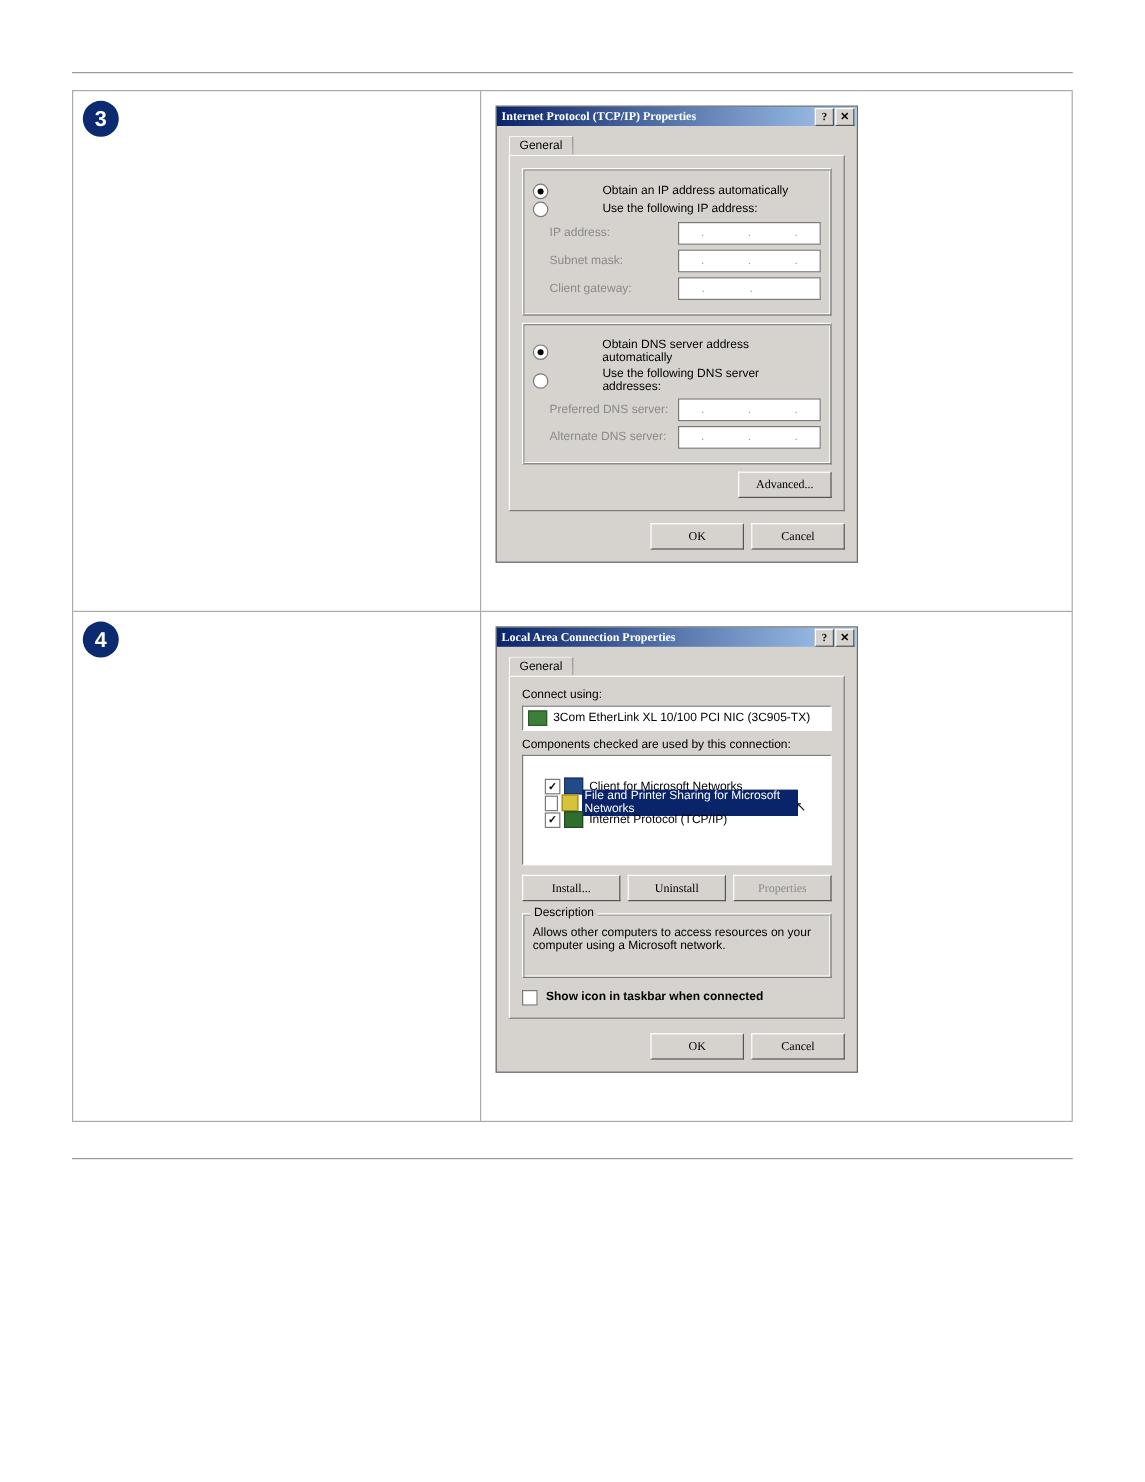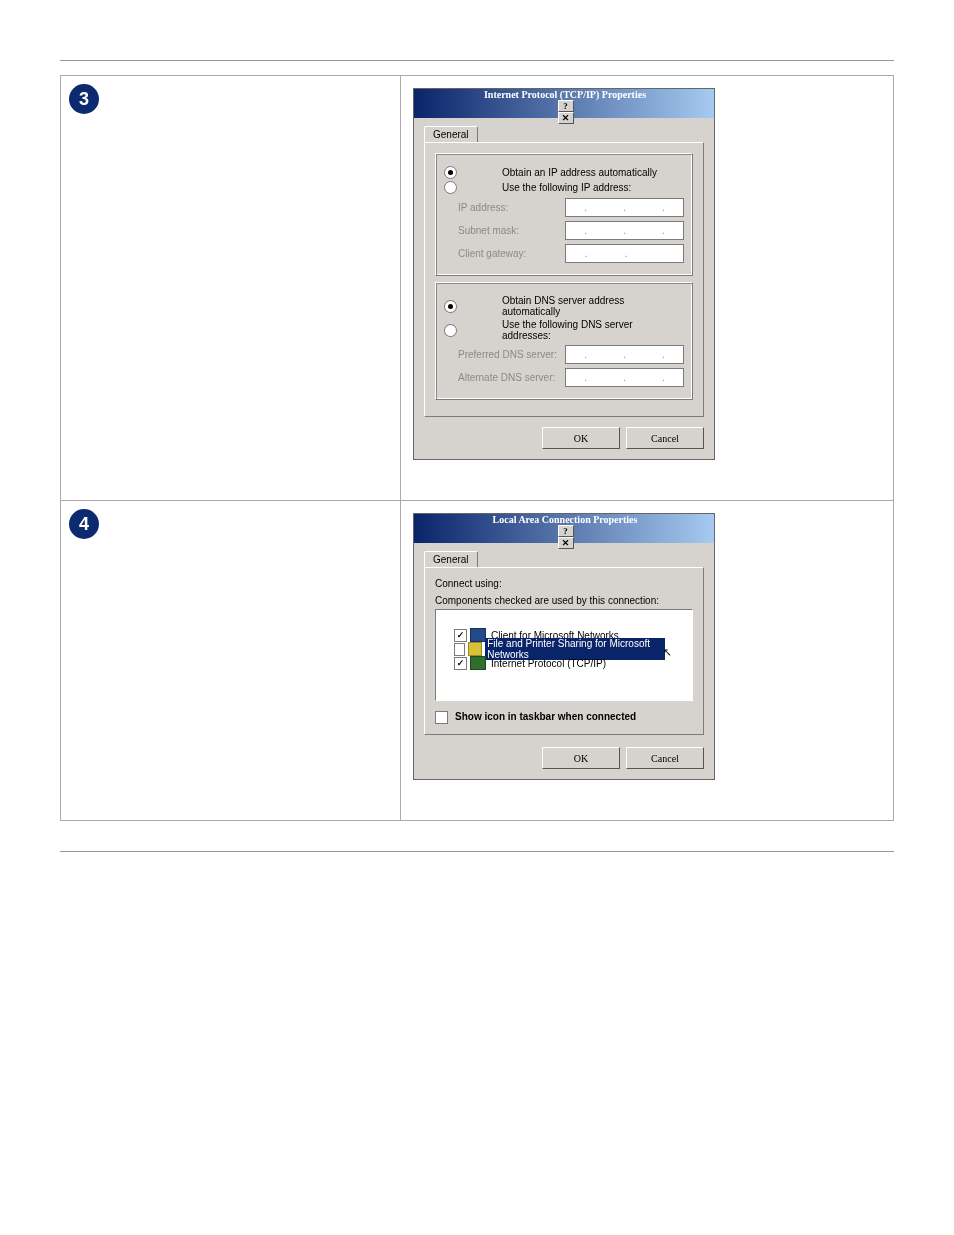--- a/index.html
+++ b/index.html
@@ -4,21 +4,21 @@
 <style>
   html,body{margin:0;padding:0;background:#fff;font-family:Tahoma, Arial, sans-serif;font-size:10px;color:#000;}
   .page{box-sizing:border-box;width:954px;margin:0 auto;padding:60px 60px 40px 60px;}
   .hr{border:none;border-top:1px solid #999;margin:0 0 14px 0;}
   .content-area{border-left:1px solid #aaa;border-top:1px solid #aaa;margin-top:10px;}
   .row{display:flex;border-bottom:1px solid #aaa;}
   .col-left{box-sizing:border-box;width:340px;min-height:50px;padding:8px;border-right:1px solid #aaa;}
   .col-right{flex:1;padding:12px 12px 40px 12px;border-right:1px solid #aaa;}
   .step-circle{width:30px;height:30px;border-radius:50%;background:#0b2a6f;color:#fff;display:flex;align-items:center;justify-content:center;font:bold 18px Arial;}
   .dlg{width:300px;border:1px solid #666;background:#d6d3ce;font-size:10px;color:#000;}
-  .title-bar{display:flex;align-items:center;height:29px;background:linear-gradient(to right,#0a246a,#a6caf0);color:#fff;font:bold 10px Tahoma;padding:0 2px 0 4px;flex-direction:column;}
+  .title-bar{display:flex;align-items:center;height:16px;background:linear-gradient(to right,#0a246a,#a6caf0);color:#fff;font:bold 10px Tahoma;padding:0 2px 0 4px;}
   .title-bar .title-text{flex:1;}
   .tb-btn{width:14px;height:13px;background:#d6d3ce;border:1px solid #fff;border-right-color:#555;border-bottom-color:#555;margin-left:1px;color:#000;font:bold 9px Tahoma;display:flex;align-items:center;justify-content:center;}
   .dlg-body{padding:8px 10px 10px 10px;}
   .tab-row{display:flex;align-items:center;}
   .tab{border:1px solid #fff;border-right-color:#7b7b7b;border-bottom:none;padding:2px 8px;background:#d6d3ce;font-size:10px;border-top-left-radius:2px;border-top-right-radius:2px;}
   .tab-pane{border:1px solid #fff;border-right-color:#7b7b7b;border-bottom-color:#7b7b7b;background:#d6d3ce;padding:10px;}
   .info{margin-bottom:10px;line-height:1.2;}
   .group-box{border:1px solid #7b7b7b;border-top-color:#fff;border-left-color:#fff;box-shadow:inset 1px 1px 0 #888, inset -1px -1px 0 #fff;padding:10px 8px 8px 8px;margin-bottom:6px;position:relative;}
   .group-box .legend{position:absolute;top:-7px;left:6px;background:#d6d3ce;padding:0 3px;font-size:10px;}
   .radio-row{display:flex;align-items:center;margin:2px 0;gap:40px;}
@@ -130,20 +130,23 @@
                 <div class="field-row">
                   <span class="lbl">Alternate DNS server:</span>
                   <div class="ip-box">
                       <span>.</span>
                       <span>.</span>
                       <span>.</span>
                     </div>
                 </div>
               </div>
 
+              <div class="btn-row-right">
+                <span class="btn">Advanced...</span>
+              </div>
             </div>
             <div class="btn-row-right" style="padding:4px 0 0 0;">
               <span class="btn">OK</span>
               <span class="btn">Cancel</span>
             </div>
           </div>
         </div>
 
       </div>
     </div>
@@ -160,20 +163,24 @@
             <span class="tb-btn">?</span>
             <span class="tb-btn">✕</span>
           </div>
           <div class="dlg-body">
             <div class="tab-row">
                 <div class="tab">General</div>
               </div>
             <div class="tab-pane">
 
               <div>Connect using:</div>
+              <div class="adapter-box sunken">
+                <span class="nic-icon"></span>
+                <span>3Com EtherLink XL 10/100 PCI NIC (3C905-TX)</span>
+              </div>
 
               <div style="margin-top:6px;">Components checked are used by this connection:</div>
               <div class="list-box sunken">
                 <div class="li">
                   <span class="cb checked"></span>
                   <span class="mini-icon"></span>
                   <span class="txt">Client for Microsoft Networks</span>
                 </div>
                 <div class="li sel">
                   <span class="cb"></span>
@@ -181,21 +188,30 @@
                   <span class="txt">File and Printer Sharing for Microsoft Networks</span>
                   <span class="cursor">↖</span>
                 </div>
                 <div class="li">
                   <span class="cb checked"></span>
                   <span class="mini-icon green"></span>
                   <span class="txt">Internet Protocol (TCP/IP)</span>
                 </div>
               </div>
 
-
+              <div class="three-btn">
+                <span class="btn">Install...</span>
+                <span class="btn">Uninstall</span>
+                <span class="btn disabled">Properties</span>
+              </div>
+
+              <div class="group-box" style="margin-top:10px;min-height:34px;">
+                <span class="legend">Description</span>
+                <div>Allows other computers to access resources on your computer using a Microsoft network.</div>
+              </div>
 
               <div class="check-row">
                 <span class="cb"></span>
                 <span style="margin-left:4px;">Show icon in taskbar when connected</span>
               </div>
             </div>
 
             <div class="btn-row-right" style="padding:6px 0 0 0;">
               <span class="btn">OK</span>
               <span class="btn">Cancel</span>

